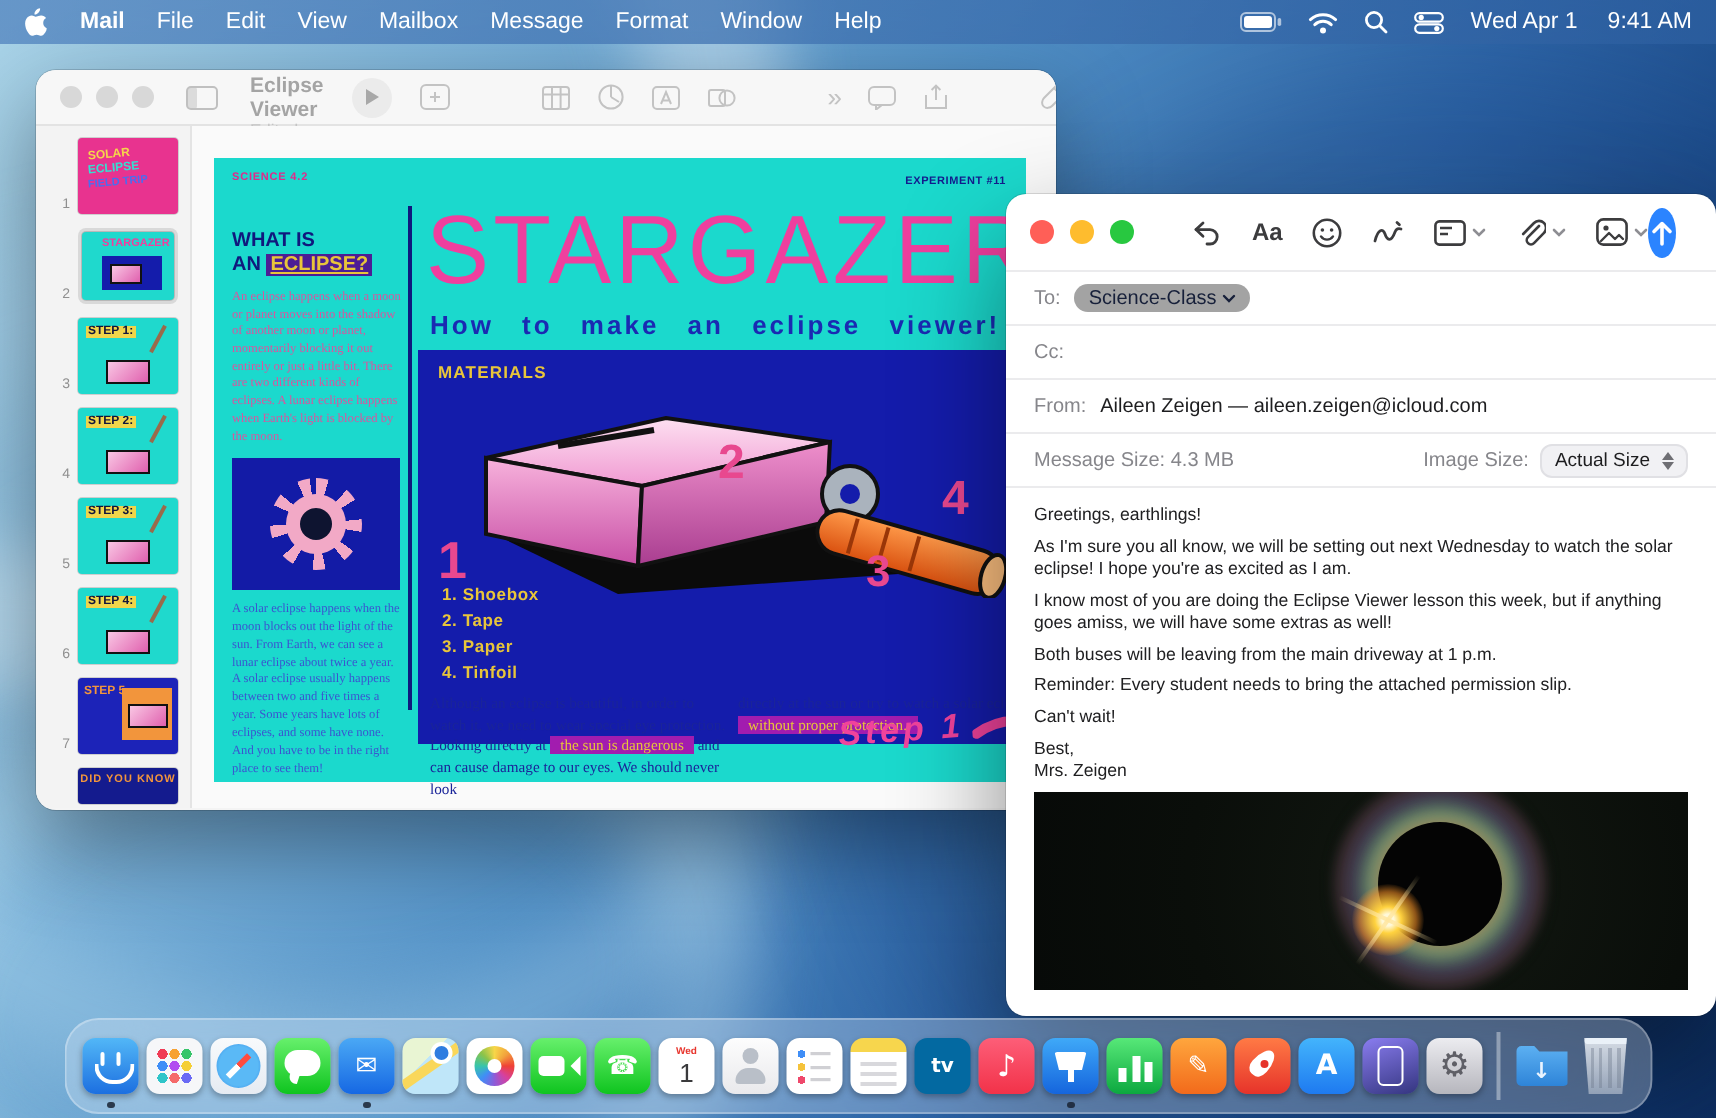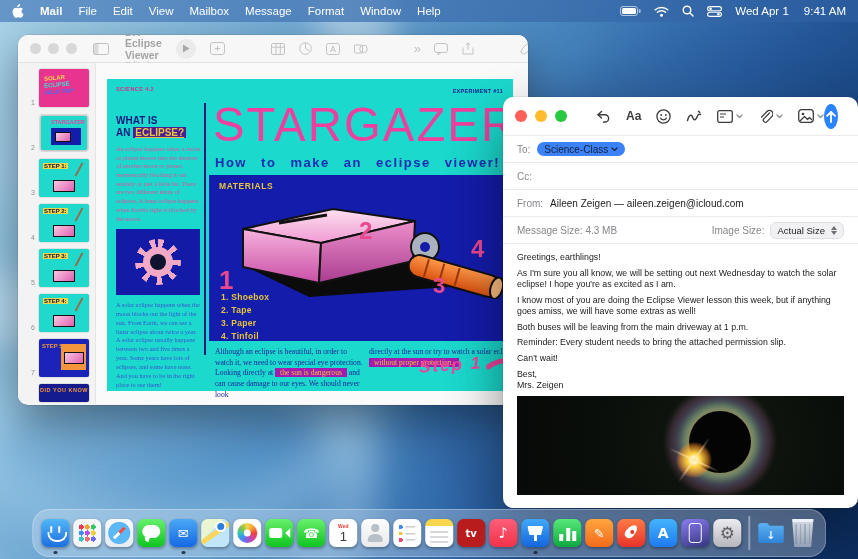--- a/index.html
+++ b/index.html
@@ -79,21 +79,21 @@
   .sun { width:46px; height:46px; border-radius:50%; position:relative;
     background:repeating-conic-gradient(#f2a9c6 0 16deg, rgba(0,0,0,0) 16deg 42deg); }
   .sun::before { content:""; position:absolute; inset:8px; background:#f2a9c6; border-radius:50%; }
   .sun::after { content:""; position:absolute; inset:15px; background:#0e1430; border-radius:50%; }
   .p-blue { margin-top:6px; font-family:"Liberation Serif", serif; font-size:6.3px; line-height:1.4; color:#3a55d0; }
   .p-divider { position:absolute; left:97px; top:24px; width:1.5px; height:252px; background:#10187d; }
   .p-main { position:absolute; left:104px; top:6px; right:5px; bottom:0; }
   .p-title { position:absolute; left:2px; top:12px; font-size:45px; font-weight:400; color:#ef3f9e;
     letter-spacing:2px; transform:scaleX(1.05) scaleY(1.08); transform-origin:left top; white-space:nowrap; }
   .p-subtitle { position:absolute; left:4px; top:70px; font-size:13px; font-weight:700; color:#1a2ab2; letter-spacing:1.5px; word-spacing:9px; white-space:nowrap; }
-  .p-materials { position:absolute; left:-2px; top:90px; width:300px; height:166px; background:#141cab; }
+  .p-materials { position:absolute; left:-2px; top:90px; width:300px; height:197px; background:#141cab; }
   .m-label { position:absolute; left:10px; top:6px; font-size:8.5px; font-weight:700; color:#e8c53a; letter-spacing:.6px; }
   .m-illus { position:absolute; left:0; top:14px; }
   .m-list { position:absolute; left:12px; top:116px; list-style:none; }
   .m-list li { font-size:8.5px; font-weight:700; color:#e8c53a; line-height:13px; letter-spacing:.3px; }
   .p-caption { position:absolute; top:262px; left:0; width:100%; }
   .cap { position:absolute; font-family:"Liberation Serif", serif; font-size:7.6px; line-height:1.4; color:#1a2499; }
   .cap-left { left:4px; width:148px; }
   .cap-right { left:158px; width:146px; }
   .hl-dark { background:#a21caf; color:#e8c53a; padding:0 5px; }
   .p-step1 { position:absolute; left:208px; top:268px; display:flex; align-items:center; gap:4px; transform:rotate(-4deg); }
@@ -107,21 +107,21 @@
   .m-lights i { width:12px; height:12px; border-radius:50%; }
   .lt-red { background:#ff5f57; } .lt-yellow { background:#febc2e; } .lt-green { background:#28c840; }
   .tb-group { display:flex; align-items:center; gap:15px; margin-left:28px; color:#3c3c3e; }
   .tb-btn { display:flex; align-items:center; gap:3px; }
   .tb-format { font-size:12px; font-weight:700; color:#3c3c3e; }
   .chev { color:#8e8e93; }
   .send-btn { margin-left:auto; margin-right:8px; width:25px; height:25px; border-radius:50%; background:#2b84ff;
     display:flex; align-items:center; justify-content:center; }
   .field-row { display:flex; align-items:center; min-height:27px; padding:0 14px; border-top:1px solid #ebebed; color:#1d1d1f; }
   .f-label { color:#86868b; margin-right:7px; }
-  .to-token { background:#3b82f6; color:#17203a; border-radius:9px; padding:1.5px 7px; display:inline-flex; align-items:center; gap:3px; font-size:10px; }
+  .to-token { background:#a3a3a3; color:#17203a; border-radius:9px; padding:1.5px 7px; display:inline-flex; align-items:center; gap:3px; font-size:10px; }
   .f-subject { font-weight:700; }
   .row-sizes { justify-content:space-between; color:#86868b; }
   .size-right { display:flex; align-items:center; gap:6px; }
   .size-pill { background:#f1f1f4; border:1px solid #e0e0e4; border-radius:6px; padding:2px 6px; color:#1d1d1f;
     display:inline-flex; align-items:center; gap:6px; font-size:9.5px; }
   .stepper { display:flex; flex-direction:column; gap:1px; }
   .stepper i { width:0; height:0; border-left:3px solid transparent; border-right:3px solid transparent; }
   .stepper .up { border-bottom:4px solid #6e6e73; }
   .stepper .down { border-top:4px solid #6e6e73; }
   .mail-body { padding:8px 14px 0 14px; font-size:8.8px; line-height:1.24; color:#202022; border-top:1px solid #ebebed; }
@@ -187,21 +187,21 @@
   .icon-contacts::after { content:""; position:absolute; left:50%; bottom:5px; width:15px; height:8px; border-radius:7px 7px 2px 2px; background:#b9bfc8; transform:translateX(-50%); }
   .icon-reminders { background:#fff; }
   .icon-reminders::before { content:""; position:absolute; inset:5px; background-image:
     radial-gradient(circle 2px at 2.5px 3px,#3f8ef7 98%,transparent),radial-gradient(circle 2px at 2.5px 9.5px,#f5c33b 98%,transparent),
     radial-gradient(circle 2px at 2.5px 16px,#ef486b 98%,transparent),
     linear-gradient(#d0d0d4,#d0d0d4),linear-gradient(#d0d0d4,#d0d0d4),linear-gradient(#d0d0d4,#d0d0d4);
     background-size:auto,auto,auto,10px 1.6px,10px 1.6px,10px 1.6px;
     background-position:0 0,0 0,0 0,7px 2.2px,7px 8.7px,7px 15.2px; background-repeat:no-repeat; }
   .icon-notes { background:linear-gradient(180deg,#f7d64d 0 7px,#fff 7px); }
   .icon-notes::before { content:""; position:absolute; left:5px; right:5px; top:12px; height:1.6px; background:#d8d8dc; box-shadow:0 5px 0 #d8d8dc,0 10px 0 #d8d8dc; }
-  .icon-tv { background:#b91c1c; }
+  .icon-tv { background:#0369a1; }
   .icon-tv .glyph { font-size:10px; font-weight:700; }
   .icon-music { background:linear-gradient(180deg,#fd5e78,#f23249); }
   .icon-music .glyph { font-size:15px; }
   .icon-keynote { background:linear-gradient(180deg,#3fa9f8,#1565dd); }
   .icon-keynote::before { content:""; position:absolute; left:6px; top:7px; width:16px; height:9px; background:#fff; border-radius:1.5px;
     clip-path:polygon(0 0,100% 0,86% 100%,14% 100%); }
   .icon-keynote::after { content:""; position:absolute; left:50%; top:16px; width:2.5px; height:6px; background:#fff; transform:translateX(-50%); }
   .icon-numbers { background:linear-gradient(180deg,#57e878,#0ca83f); }
   .icon-numbers::before { content:""; position:absolute; left:6px; bottom:6px; width:17px; height:13px;
     background-image:linear-gradient(#fff,#fff),linear-gradient(#fff,#fff),linear-gradient(#fff,#fff);

